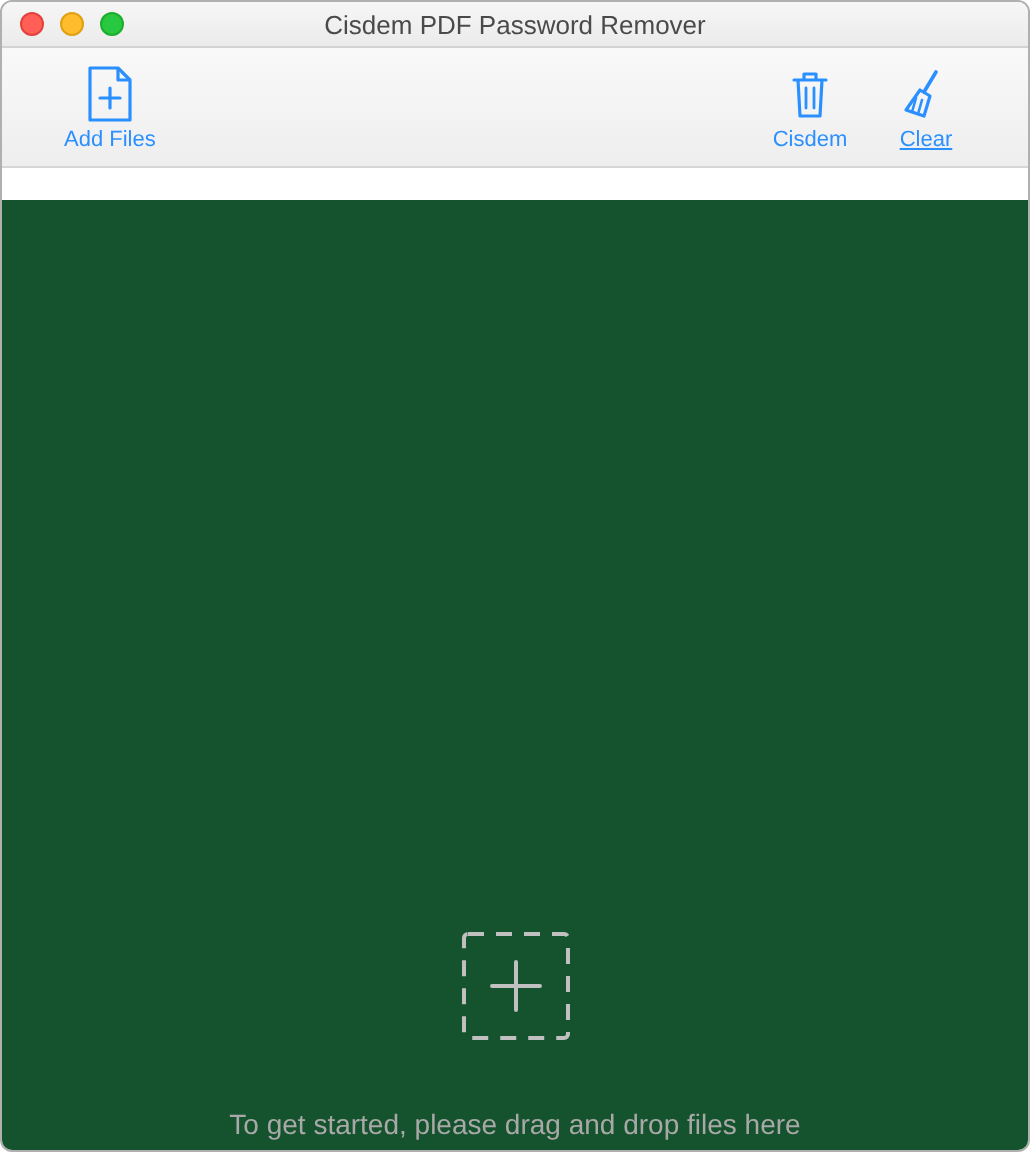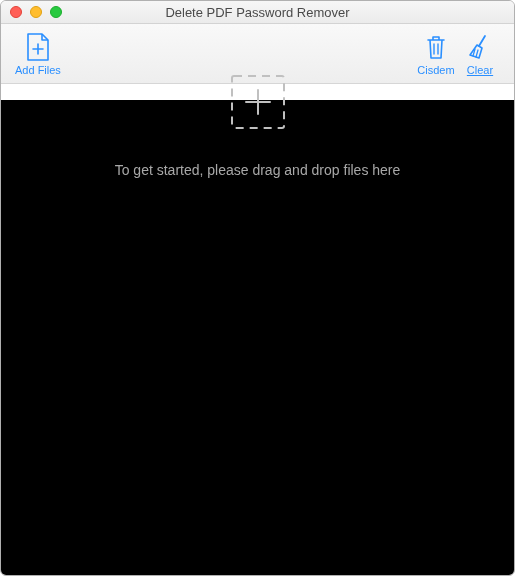--- a/index.html
+++ b/index.html
@@ -49,55 +49,55 @@
       font-weight: 500;
       color: #4a4a4a;
       pointer-events: none;
     }
     .toolbar {
       height: 60px;
       background: linear-gradient(to bottom, #f9f9f9, #eeeeee);
       border-bottom: 1px solid #d6d6d6;
       display: flex;
       align-items: center;
-      padding: 0 14px;
+      padding: 0 31px;
     }
     .toolbar-spacer {
       flex: 1;
     }
     .toolbar-btn {
       display: flex;
       flex-direction: column;
       align-items: center;
       justify-content: center;
       cursor: pointer;
       color: #2a8fff;
       min-width: 40px;
     }
     .toolbar-btn + .toolbar-btn {
-      margin-left: 4px;
+      margin-left: 18px;
       text-decoration: underline;
     }
     .toolbar-btn .icon-wrap {
       height: 30px;
       display: flex;
       align-items: center;
       justify-content: center;
     }
     .toolbar-btn .label {
       font-size: 11px;
       margin-top: 2px;
     }
     .content {
       flex: 1;
-      background: #000000;
+      background: #14532d;
       display: flex;
       flex-direction: column;
       align-items: center;
-      justify-content: flex-start;
+      justify-content: flex-end;
       margin-top: 16px;
     }
     .drop-icon {
       margin-bottom: 20px;
       margin-top: -30px;
     }
     .drop-text {
       color: #a8a8a8;
       font-size: 14px;
       text-align: center;
@@ -106,21 +106,21 @@
   </style>
 </head>
 <body>
 
 <div class="titlebar">
   <div class="traffic-lights">
     <div class="traffic-light traffic-close"></div>
     <div class="traffic-light traffic-min"></div>
     <div class="traffic-light traffic-max"></div>
   </div>
-  <div class="window-title">Delete PDF Password Remover</div>
+  <div class="window-title">Cisdem PDF Password Remover</div>
 </div>
 
 <div class="toolbar">
   <div class="toolbar-btn">
     <div class="icon-wrap">
       <svg width="26" height="30" viewBox="0 0 26 30">
         <path d="M3 2 H17 L23 8 V28 H3 Z" fill="none" stroke="#2a8fff" stroke-width="1.6" stroke-linejoin="round"></path>
         <path d="M17 2 V8 H23" fill="none" stroke="#2a8fff" stroke-width="1.6" stroke-linejoin="round"></path>
         <path d="M13 12 V22 M8 17 H18" stroke="#2a8fff" stroke-width="1.6" stroke-linecap="round"></path>
       </svg>

